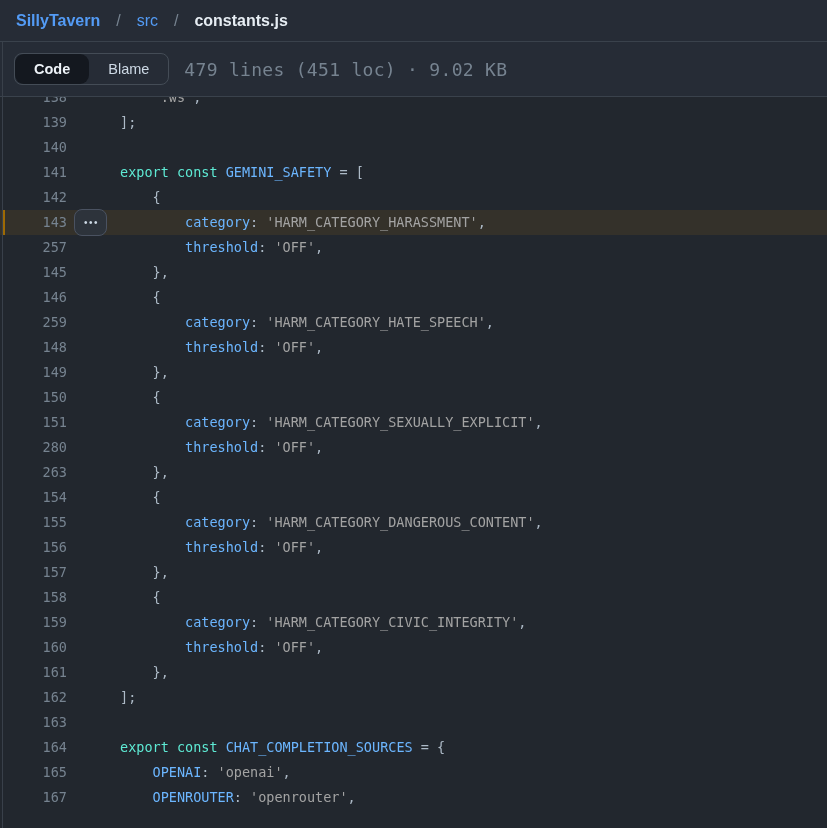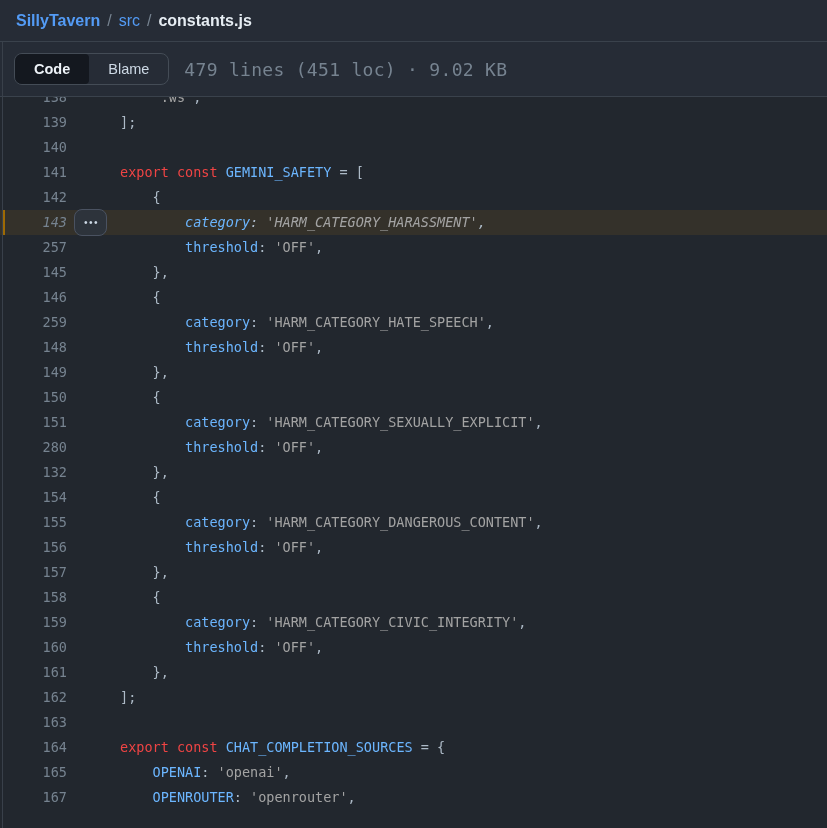--- a/index.html
+++ b/index.html
@@ -12,21 +12,21 @@
   .app { position: relative; width: 827px; height: 828px; }
 
   
   .breadcrumb-bar {
     height: 42px;
     background: #262c36;
     border-bottom: 1px solid #3a424c;
     display: flex;
     align-items: center;
     padding: 0 16px;
-    gap: 7px;
+    gap: 16px;
     font-size: 16px;
   }
   .crumb-link { color: #539bf5; text-decoration: none; cursor: pointer; }
   .crumb-link.repo { font-weight: 600; }
   .crumb-sep { color: #768390; }
   .crumb-file { color: #e6edf3; font-weight: 700; }
 
   
   .toolbar {
     height: 55px;
@@ -54,21 +54,21 @@
     font-size: 14.5px;
     padding: 0 19px;
     display: flex;
     align-items: center;
     cursor: pointer;
   }
   .seg.active {
     background: #14181f;
     color: #eef3f8;
     font-weight: 700;
-    border-radius: 4px;
+    border-radius: 9px;
   }
   .file-info {
     font-family: "DejaVu Sans Mono", monospace;
     font-size: 18px;
     color: #768390;
     letter-spacing: 0.3px;
   }
 
   
   .code-area {
@@ -97,21 +97,21 @@
     width: 67px;
     flex-shrink: 0;
     text-align: right;
     color: #768390;
     cursor: pointer;
   }
   .code {
     white-space: pre;
     padding-left: 53px;
   }
-  .row.hl { background: #34312a; font-style: italic; }
+  .row.hl { background: #34312a; }
   .row.hl::before {
     content: "";
     position: absolute;
     left: 2px; top: 0; bottom: 0;
     width: 3px;
     background: #9e6a03;
   }
   .more-btn {
     position: absolute;
     left: 74px; top: -1px;
@@ -125,21 +125,21 @@
     display: flex;
     align-items: center;
     justify-content: center;
     padding-left: 2px;
     cursor: pointer;
     z-index: 2;
     font-family: "Liberation Sans", sans-serif;
   }
   
   .t-p { color: #adbac7; }
-  .t-k { color: #ef4444; }
+  .t-k { color: #5eead4; }
   .t-v { color: #6cb6ff; }
   .t-s { color: #a3a3a3; }
 </style>
 </head>
 <body>
 
 <div class="app">
 
   <header class="breadcrumb-bar">
     <a class="crumb-link repo">SillyTavern</a>
@@ -214,21 +214,21 @@
         </div>
         <div class="row">
           <span class="ln">151</span>
           <span class="code"><span class="t-p">        </span><span class="t-v">category</span><span class="t-p">: </span><span class="t-s">'HARM_CATEGORY_SEXUALLY_EXPLICIT'</span><span class="t-p">,</span></span>
         </div>
         <div class="row">
           <span class="ln">280</span>
           <span class="code"><span class="t-p">        </span><span class="t-v">threshold</span><span class="t-p">: </span><span class="t-s">'OFF'</span><span class="t-p">,</span></span>
         </div>
         <div class="row">
-          <span class="ln">132</span>
+          <span class="ln">263</span>
           <span class="code"><span class="t-p">    },</span></span>
         </div>
         <div class="row">
           <span class="ln">154</span>
           <span class="code"><span class="t-p">    {</span></span>
         </div>
         <div class="row">
           <span class="ln">155</span>
           <span class="code"><span class="t-p">        </span><span class="t-v">category</span><span class="t-p">: </span><span class="t-s">'HARM_CATEGORY_DANGEROUS_CONTENT'</span><span class="t-p">,</span></span>
         </div>

